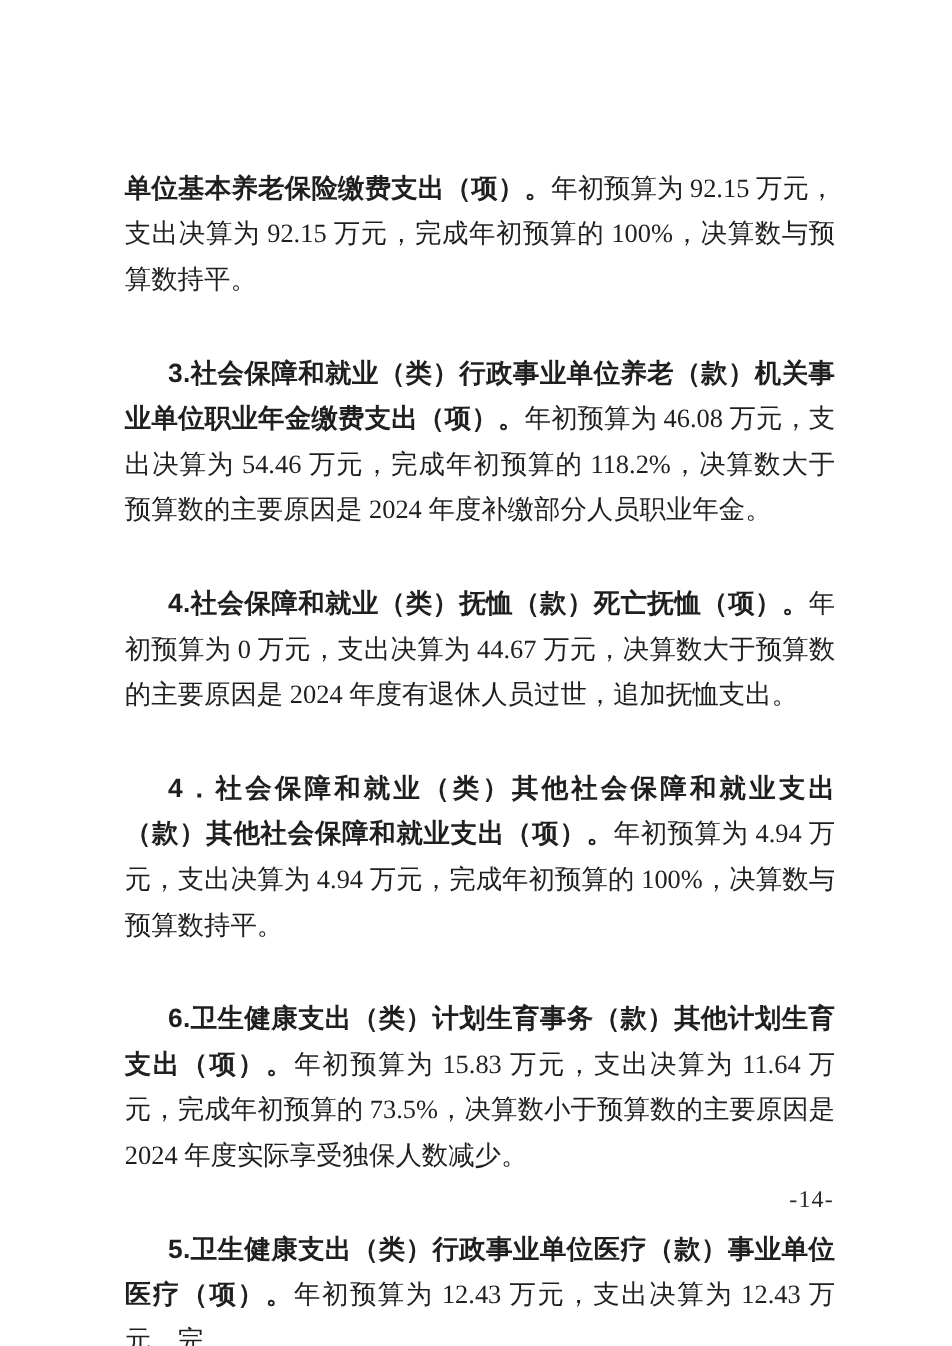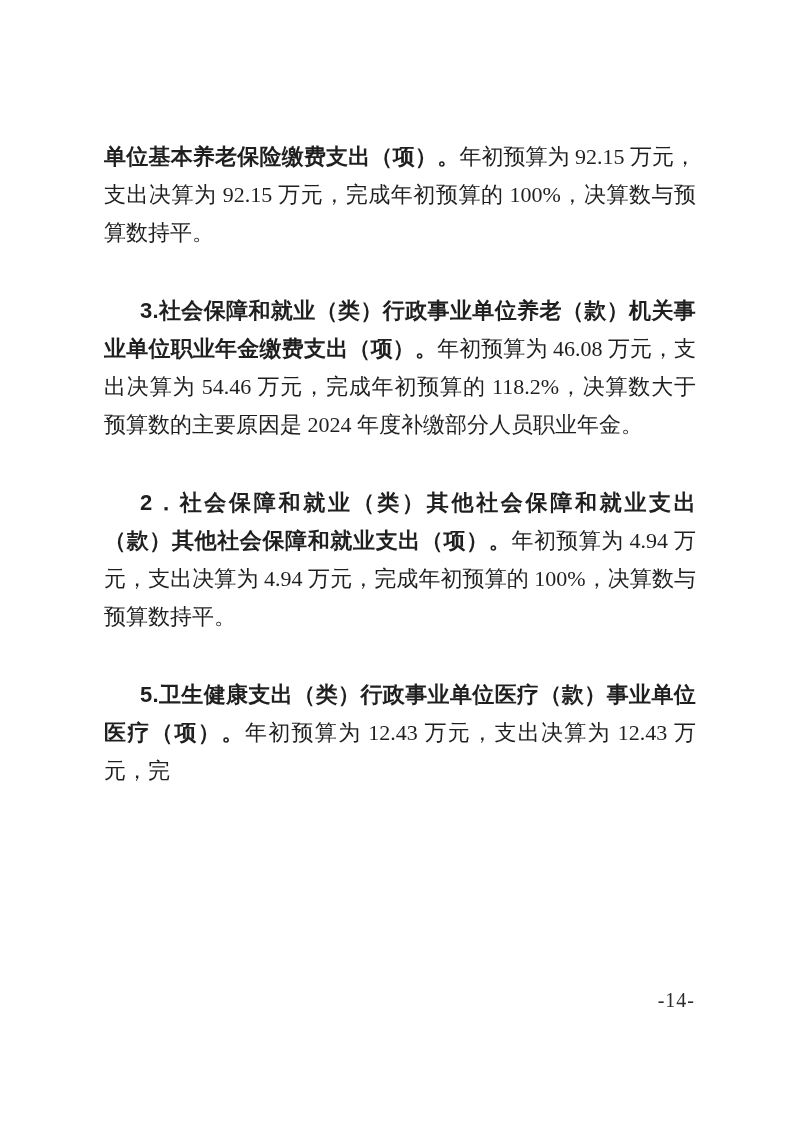--- a/index.html
+++ b/index.html
@@ -50,23 +50,25 @@
 </head>
 <body>
 
 <div class="page">
   <div class="content">
 
     <p class="para"><span class="hd">单位基本养老保险缴费支出（项）。</span><span class="bd">年初预算为 92.15 万元，支出决算为 92.15 万元，完成年初预算的 100%，决算数与预算数持平。</span></p>
 
     <p class="para indent"><span class="hd">3.社会保障和就业（类）行政事业单位养老（款）机关事业单位职业年金缴费支出（项）。</span><span class="bd">年初预算为 46.08 万元，支出决算为 54.46 万元，完成年初预算的 118.2%，决算数大于预算数的主要原因是 2024 年度补缴部分人员职业年金。</span></p>
 
+    <p class="para indent"><span class="hd">4.社会保障和就业（类）抚恤（款）死亡抚恤（项）。</span><span class="bd">年初预算为 0 万元，支出决算为 44.67 万元，决算数大于预算数的主要原因是 2024 年度有退休人员过世，追加抚恤支出。</span></p>
 
-    <p class="para indent"><span class="hd">2．社会保障和就业（类）其他社会保障和就业支出（款）其他社会保障和就业支出（项）。</span><span class="bd">年初预算为 4.94 万元，支出决算为 4.94 万元，完成年初预算的 100%，决算数与预算数持平。</span></p>
+    <p class="para indent"><span class="hd">4．社会保障和就业（类）其他社会保障和就业支出（款）其他社会保障和就业支出（项）。</span><span class="bd">年初预算为 4.94 万元，支出决算为 4.94 万元，完成年初预算的 100%，决算数与预算数持平。</span></p>
 
+    <p class="para indent"><span class="hd">6.卫生健康支出（类）计划生育事务（款）其他计划生育支出（项）。</span><span class="bd">年初预算为 15.83 万元，支出决算为 11.64 万元，完成年初预算的 73.5%，决算数小于预算数的主要原因是 2024 年度实际享受独保人数减少。</span></p>
 
 
     <p class="para indent"><span class="hd">5.卫生健康支出（类）行政事业单位医疗（款）事业单位医疗（项）。</span><span class="bd">年初预算为 12.43 万元，支出决算为 12.43 万元，完</span></p>
 
   </div>
 
   <div class="pagenum">-14-</div>
 </div>
 
 </body></html>

